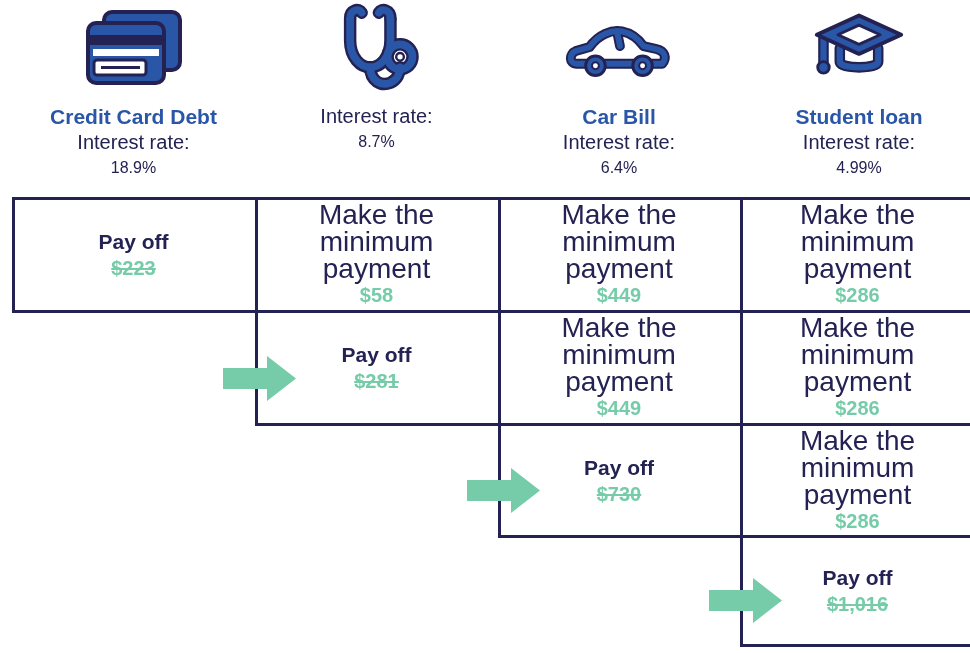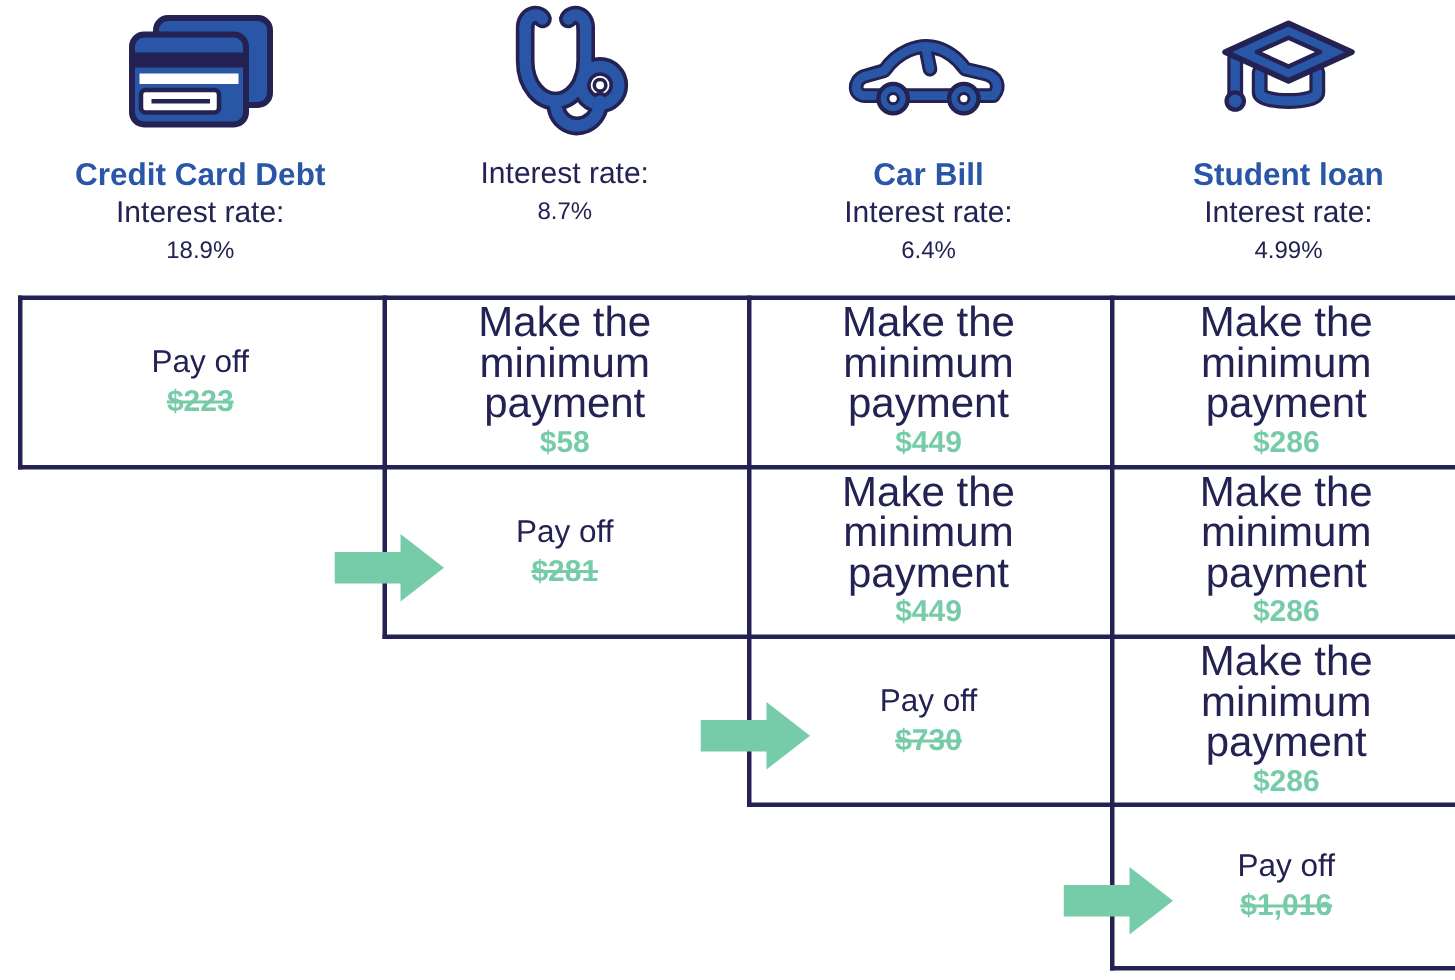--- a/index.html
+++ b/index.html
@@ -12,21 +12,21 @@
   .icon-box{height:104px;display:flex;align-items:center;justify-content:center;}
   .col-title{font-size:21px;font-weight:bold;color:#2A56A7;line-height:26px;text-align:center;}
   .col-sub{font-size:20px;color:#232253;line-height:25px;text-align:center;}
   .col-rate{font-size:16px;color:#232253;line-height:25px;text-align:center;}
   
   .hline{position:absolute;height:3px;background:#232253;}
   .vline{position:absolute;width:3px;background:#232253;}
   
   .cell{position:absolute;display:flex;flex-direction:column;align-items:center;justify-content:center;text-align:center;}
   .cell-label{font-size:28px;line-height:27px;color:#232253;max-width:205px;}
-  .cell-label.payoff{font-weight:normal;font-size:21px;}
+  .cell-label.payoff{font-weight:bold;font-size:21px;}
   .amount{font-size:20px;line-height:27px;font-weight:bold;color:#76CCA8;}
   .amount.strike{text-decoration:line-through;}
   
   .arrow{position:absolute;width:74px;height:47px;}
 </style>
 </head>
 <body>
 
 <div class="canvas">
 

